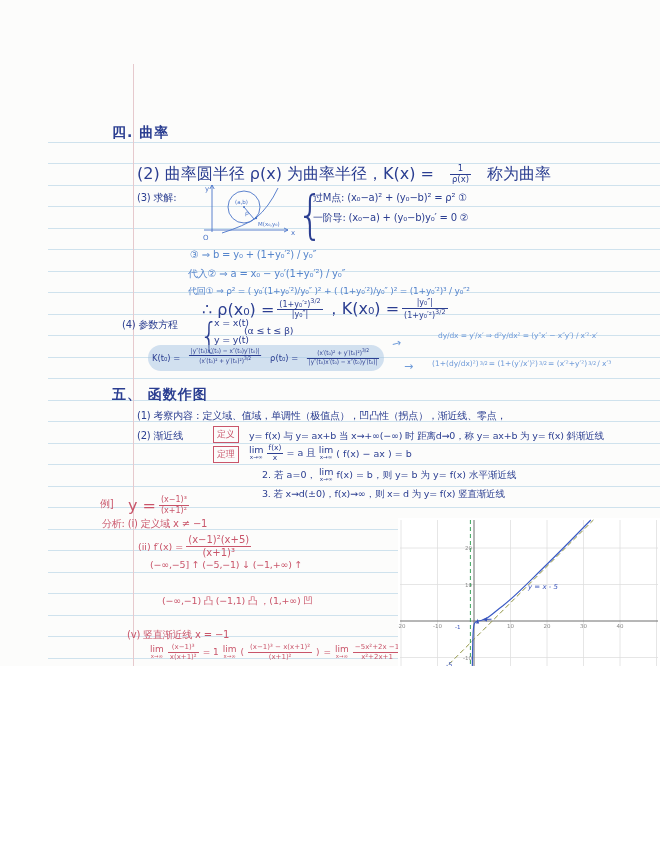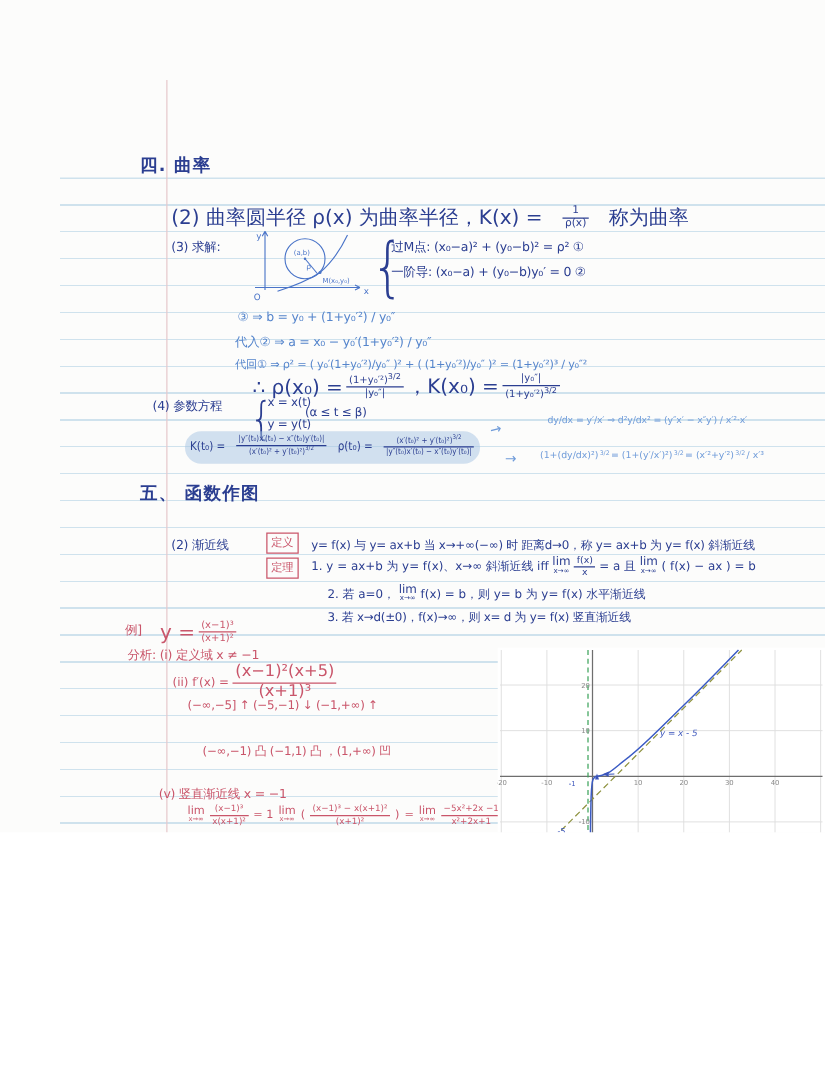--- a/index.html
+++ b/index.html
@@ -118,27 +118,27 @@
     <span>(1+(dy/dx)²)</span>
       <span class="sup" style="font-size:5px;">3/2</span>
     <span>= (1+(y′/x′)²)</span>
       <span class="sup" style="font-size:5px;">3/2</span>
     <span>= (x′²+y′²)</span>
       <span class="sup" style="font-size:5px;">3/2</span>
     <span>/ x′³</span>
   </div>
 
   <div class="ln navy h1" style="left:112px;top:386px;">五、 函数作图</div>
+  <div class="ln navy" style="left:137px;top:409px;">(1) 考察内容：定义域、值域，单调性（极值点），凹凸性（拐点），渐近线、零点，</div>
   <div class="ln navy" style="left:137px;top:429px;">(2) 渐近线</div>
   <div class="ln" style="left:213px;top:426px;"><span class="redbox">定义</span></div>
   <div class="ln navy sm" style="left:249px;top:430px;">y= f(x) 与 y= ax+b 当 x→+∞(−∞) 时 距离d→0，称 y= ax+b 为 y= f(x) 斜渐近线</div>
   <div class="ln" style="left:213px;top:446px;"><span class="redbox">定理</span></div>
 
   <div class="row navy sm" style="left:249px;top:443px;height:20px;">
-    <span>1. y = ax+b 为 y= f(x)、x→∞ 斜渐近线  iff</span>
     <span class="lim">
         <span class="w">lim</span>
         <span class="s">x→∞</span>
       </span>
     <span class="frac" style="font-size:7.5px;">
       <span class="num">f(x)</span>
       <span class="den">x</span>
     </span>
     <span>= a  且</span>
     <span class="lim">
@@ -163,21 +163,21 @@
     <span>y =</span>
     <span class="frac" style="font-size:8px;">
       <span class="num">(x−1)³</span>
       <span class="den">(x+1)²</span>
     </span>
   </div>
   <div class="ln red" style="left:102px;top:517px;">分析: (i) 定义域 x ≠ −1</div>
 
   <div class="row red" style="left:138px;top:533px;height:26px;">
     <span class="sm">(ii) f′(x) =</span>
-    <span class="frac" style="font-size:13px;">
+    <span class="frac" style="font-size:10px;">
       <span class="num">(x−1)²(x+5)</span>
       <span class="den">(x+1)³</span>
     </span>
   </div>
   <div class="ln red sm" style="left:150px;top:559px;">(−∞,−5] ↑    (−5,−1) ↓    (−1,+∞) ↑</div>
 
   <div class="ln red sm" style="left:150px;top:595px;margin-left:12px;">(−∞,−1) 凸    (−1,1) 凸 ，(1,+∞) 凹</div>
 
   <div class="ln red" style="left:127px;top:628px;">(v) 竖直渐近线  x = −1</div>
 

